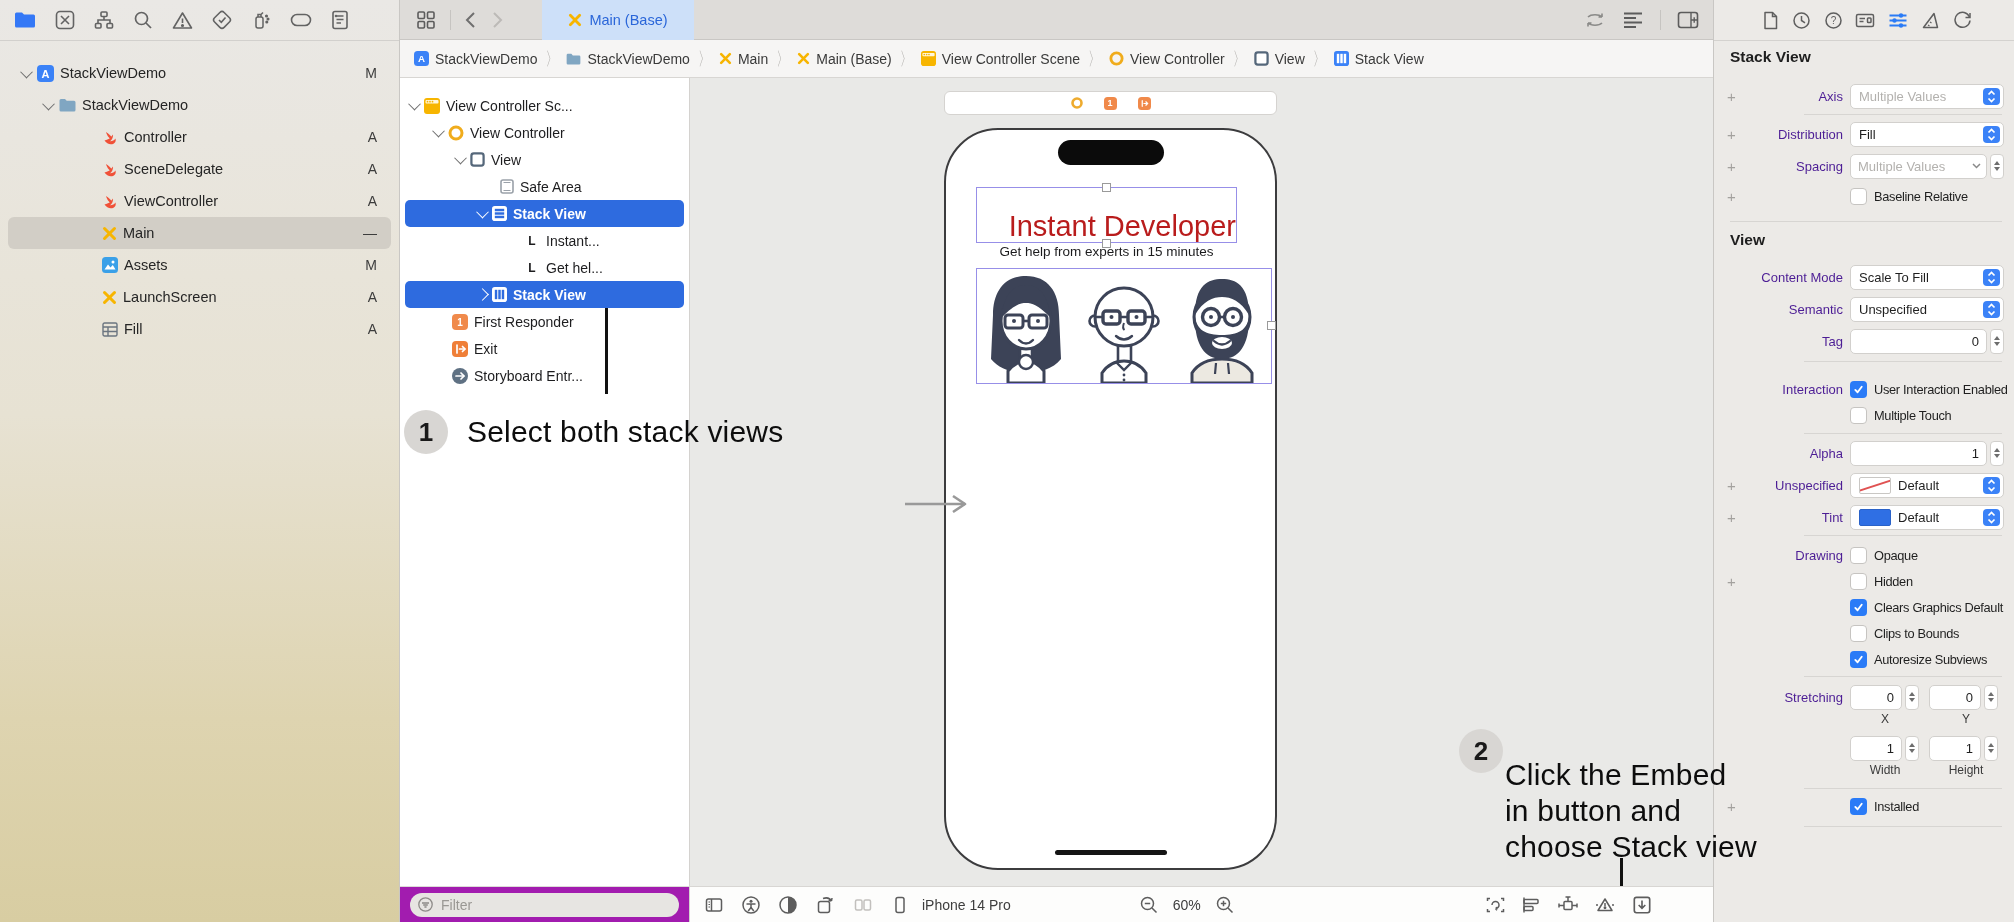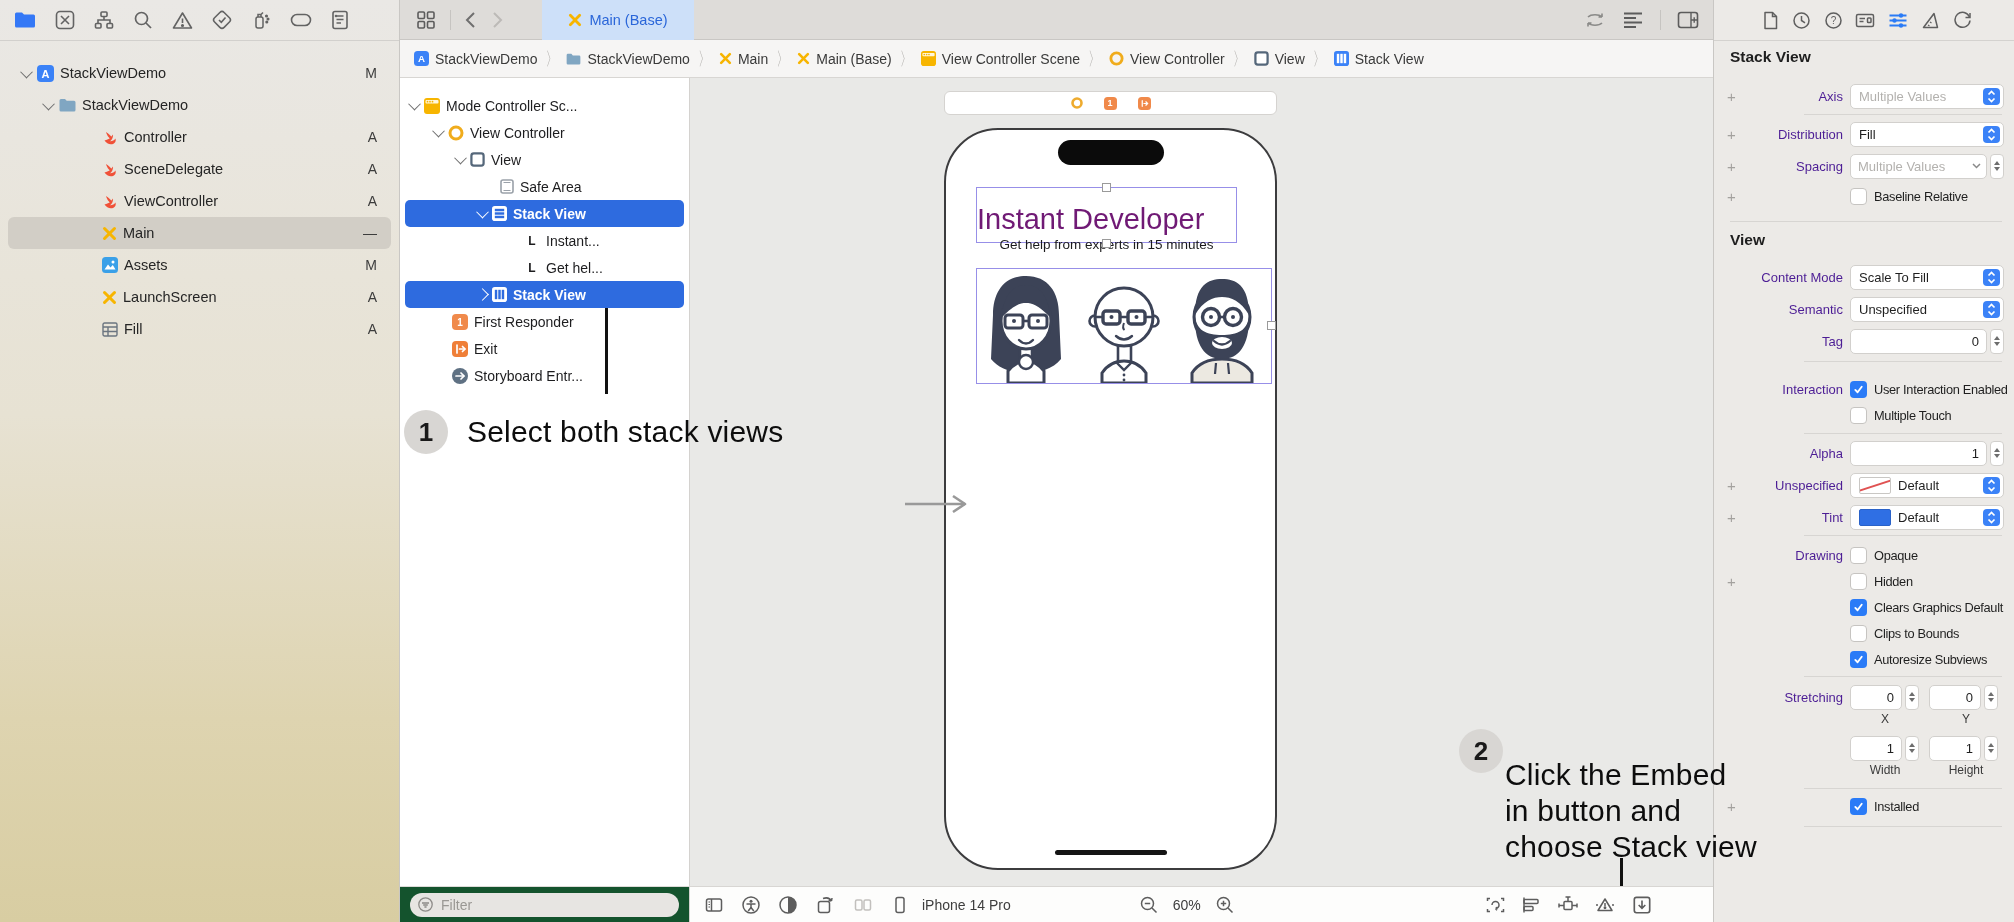--- a/index.html
+++ b/index.html
@@ -33,37 +33,37 @@
   .crumb{display:flex;align-items:center;gap:6px;white-space:nowrap;}
   .csep{color:#b3b1ae;margin:0 8px;font-size:13px;transform:scaleY(1.4);display:inline-block;}
   
   .outline{position:absolute;left:0;top:78px;width:290px;bottom:36px;background:#fff;
     border-right:1px solid #d4d2cf;box-sizing:border-box;padding-top:14px;}
   .orow{display:flex;align-items:center;height:27px;margin:0 5px;border-radius:5px;font-size:14px;color:#1d1d1f;}
   .orow.sel{background:#2e6bdf;color:#fff;font-weight:bold;}
   .oicon{flex:0 0 auto;margin-right:6px;}
   .lglyph{width:16px;text-align:center;font-weight:bold;font-size:12px;color:#1c1c1e;flex:0 0 auto;margin-right:6px;}
   .ochev{margin-right:5px;}
-  .outline-filter{position:absolute;left:0;bottom:0;width:290px;height:36px;background:#14532d;
+  .outline-filter{position:absolute;left:0;bottom:0;width:290px;height:36px;background:#a21caf;
     border-top:1px solid #dddbd8;border-right:1px solid #d4d2cf;display:flex;align-items:center;padding:0 10px;box-sizing:border-box;}
   .filter-pill{flex:1;height:24px;background:#e7e5e2;border-radius:12px;display:flex;align-items:center;padding:0 8px;gap:6px;}
   .filter-pill input{border:0;background:transparent;outline:none;font-size:14px;color:#555;width:100%;font-family:"Liberation Sans",sans-serif;}
   .filter-pill input::placeholder{color:#9a9894;}
   
   .canvas{position:absolute;left:290px;top:78px;right:0;bottom:36px;background:#e9e9e7;overflow:hidden;}
   .scene-hdr{position:absolute;left:254px;top:13px;width:333px;height:24px;background:#fff;
     border:1px solid #d5d3d0;border-radius:6px;box-sizing:border-box;display:flex;align-items:center;justify-content:center;gap:21px;}
   .sq-ic{width:13px;height:13px;border-radius:3.5px;background:#f0894a;color:#fff;font-size:9px;font-weight:bold;
     display:flex;align-items:center;justify-content:center;}
   .phone{position:absolute;left:254px;top:50px;width:333px;height:742px;background:#fff;
     border:2px solid #3c3c3e;border-radius:54px;box-sizing:border-box;}
   .notch{position:absolute;left:368px;top:62px;width:106px;height:25px;border-radius:13px;background:#0b0b0b;}
   .homebar{position:absolute;left:365px;top:772px;width:112px;height:5px;border-radius:2.5px;background:#141414;}
   .selbox{position:absolute;border:1.5px solid #978fe8;box-sizing:border-box;}
-  .hero-title{font-size:29px;color:#701a75;text-align:left;line-height:34px;margin-top:14px;white-space:nowrap;}
+  .hero-title{font-size:29px;color:#b91c1c;text-align:right;line-height:34px;margin-top:21px;white-space:nowrap;}
   .hero-sub{font-size:13.5px;color:#1b1b1d;text-align:center;margin-top:1px;white-space:nowrap;}
   .handle{position:absolute;width:9px;height:9px;background:#fff;border:1.5px solid #9a9a9a;box-sizing:border-box;}
   .avatars{display:flex;align-items:flex-end;height:100%;}
   .canvas-bottom{position:absolute;left:290px;right:0;bottom:0;height:36px;background:#fdfdfc;
     border-top:1px solid #d8d6d3;display:flex;align-items:center;padding:0 14px;box-sizing:border-box;}
   .cb-group{display:flex;align-items:center;gap:17px;}
   .devname{margin-left:12px;font-size:14px;color:#3e3e3e;white-space:nowrap;}
   .zoomgrp{display:flex;align-items:center;gap:14px;margin-left:128px;font-size:14px;color:#3e3e3e;}
   .rt-icons{margin-left:auto;display:flex;align-items:center;gap:15px;padding-right:46px;}
   
@@ -398,21 +398,21 @@
         <span class="chev down ochev"></span>
         <span class="oicon">
             <svg width="16" height="16" viewBox="0 0 16 16">
               <rect width="16" height="16" rx="3" fill="#f7b500"></rect>
               <rect x="1.5" y="2" width="13" height="3.5" rx="1" fill="#fff7dd"></rect>
               <circle cx="3.5" cy="3.7" r=".9" fill="#f7b500"></circle>
               <circle cx="6" cy="3.7" r=".9" fill="#f7b500"></circle>
               <circle cx="8.5" cy="3.7" r=".9" fill="#f7b500"></circle>
             </svg>
           </span>
-        <span>Mode Controller Sc...</span>
+        <span>View Controller Sc...</span>
       </div>
       <div class="orow" style="padding-left:29px">
         <span class="chev down ochev"></span>
         <span class="oicon">
             <svg width="16" height="16" viewBox="0 0 16 16">
               <circle cx="8" cy="8" r="6" fill="none" stroke="#f0ac1c" stroke-width="3"></circle>
             </svg>
           </span>
         <span>View Controller</span>
       </div>

